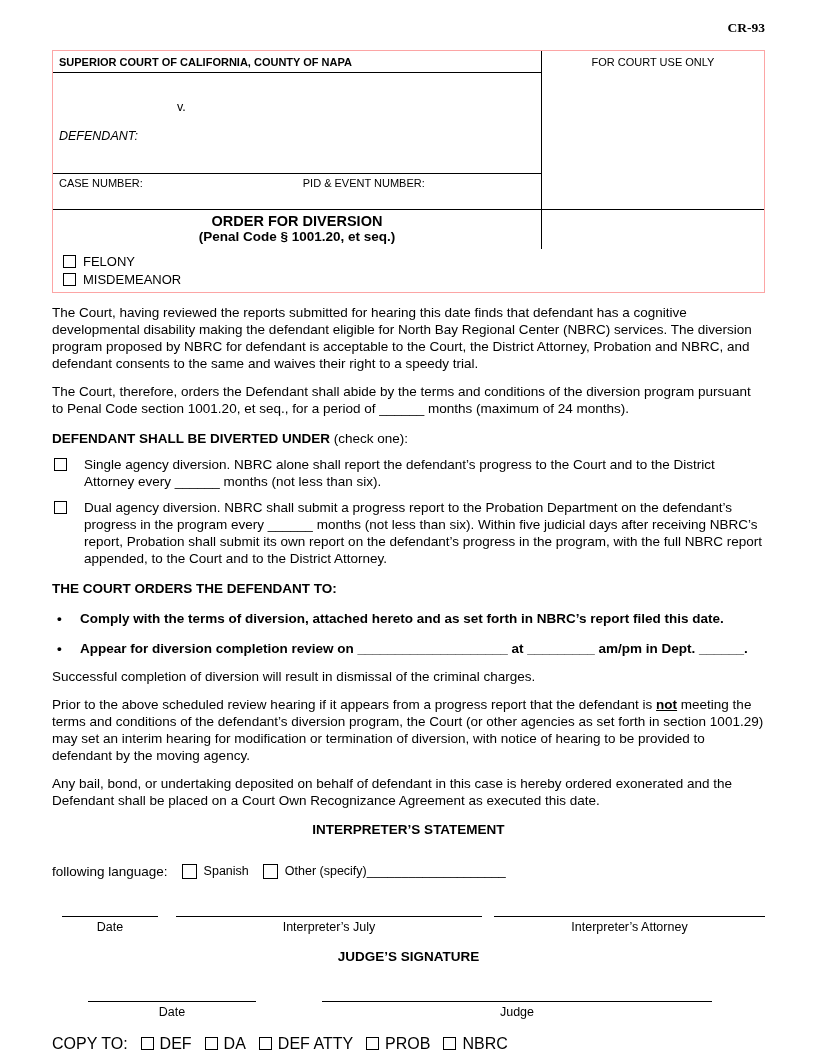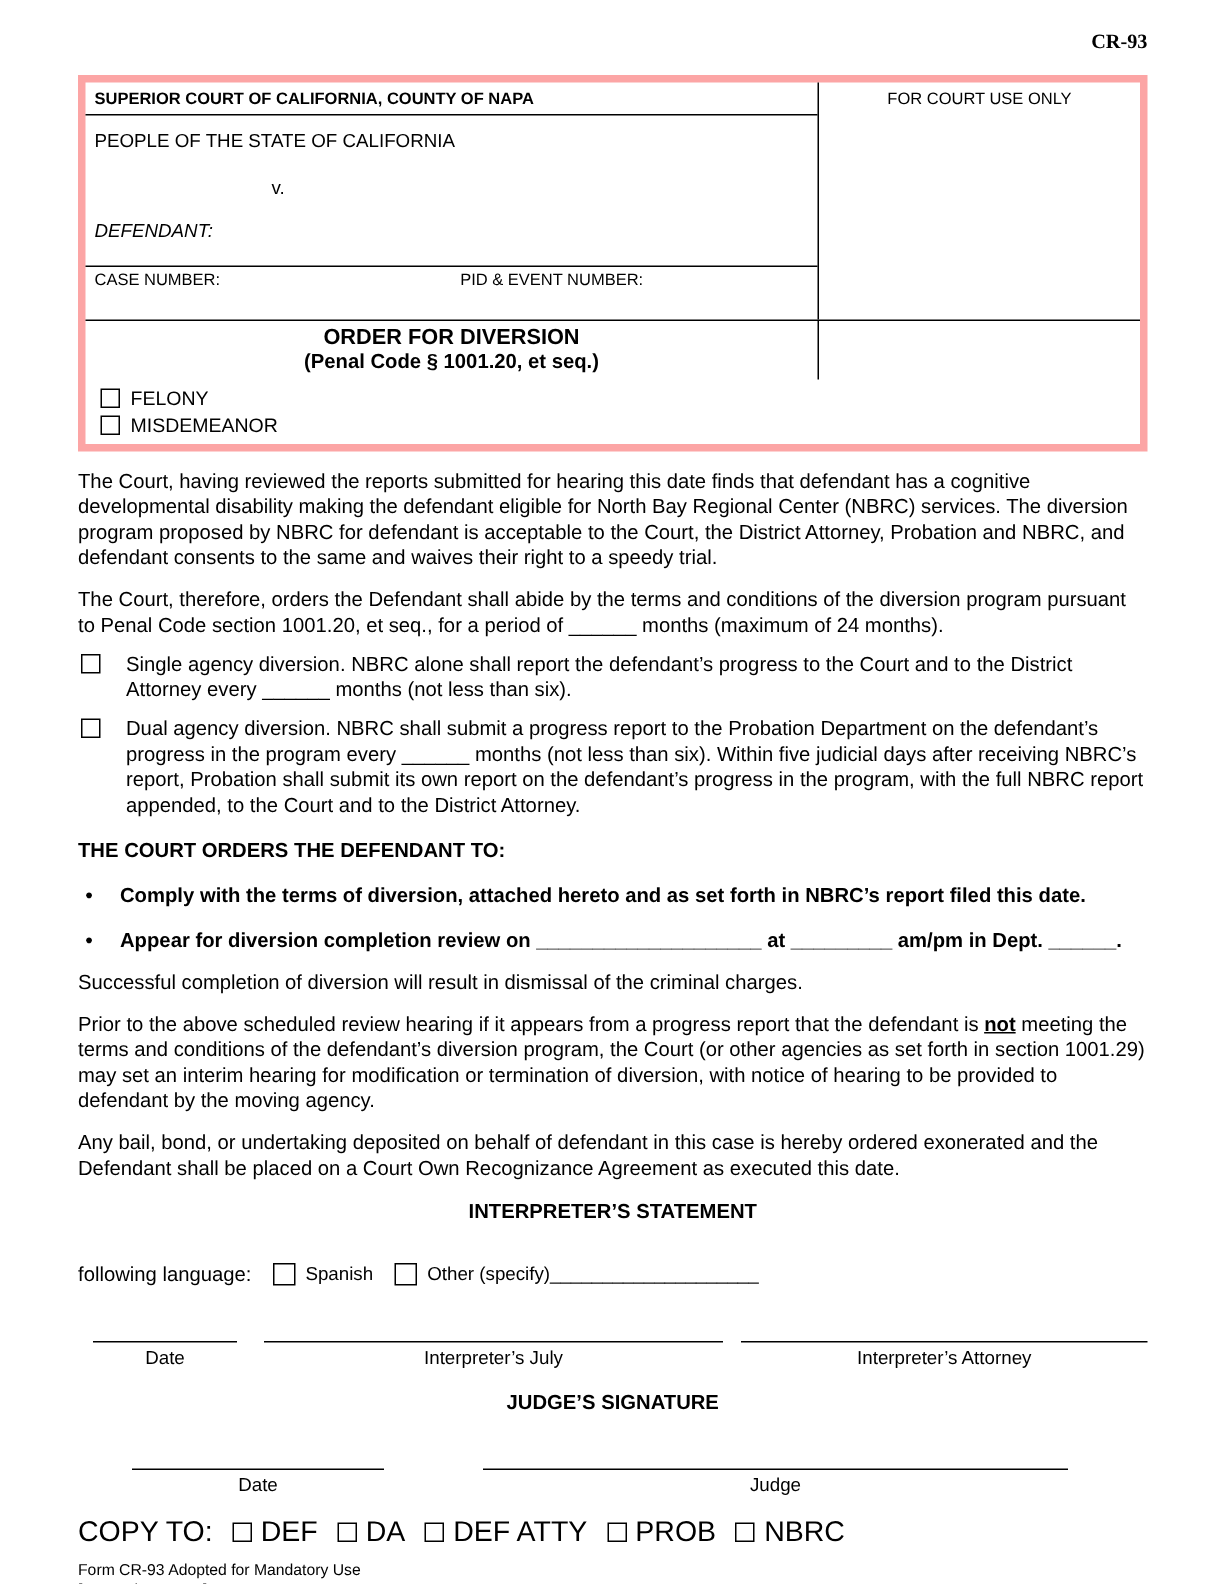--- a/index.html
+++ b/index.html
@@ -12,21 +12,21 @@
   .page { padding:20px 51px 0 52px; }
 
   .form-no {
     text-align:right;
     font-family:"Liberation Serif", serif;
     font-weight:bold; font-size:13.5px;
     margin-bottom:14px;
   }
 
   
-  .hbox { border:5px solid #fca5a5; }
+  .hbox { border:1px solid #fca5a5; }
   .hb-top { display:flex; }
   .hb-left { width:489px; border-right:1px solid #000; }
   .hb-court { font-size:11px; font-weight:bold; padding:5px 6px 4px; border-bottom:1px solid #000; }
   .hb-parties { height:100px; padding:10px 6px 0; font-size:12.5px; }
   .pl-vs  { margin:17px 0 0 118px; }
   .pl-def { margin:15px 0 0 0;font-style:italic; }
   .hb-case { border-top:1px solid #000; height:36px; font-size:11px; padding:3px 6px 0; display:flex; }
   .pid-label { margin-left:160px; }
   .hb-right { flex:1; font-size:11px; text-align:center; padding-top:5px; }
   .hb-title { display:flex; border-top:1px solid #000;flex-direction:column; }
@@ -60,39 +60,38 @@
   .sig-row { display:flex; }
   .sig-col { border-top:1px solid #000; text-align:center; font-size:12.5px; padding-top:2px; }
   .interp-sigs { margin-top:36px; }
   .i-date { width:96px;  margin-left:10px; }
   .i-name { width:306px; margin-left:18px; }
   .i-sign { width:271px; margin-left:12px; }
   .judge-sigs { margin-top:36px; }
   .j-date  { width:168px; margin-left:36px; }
   .j-judge { width:390px; margin-left:66px; }
 
-  .copy-row { display:flex; align-items:flex-end; margin-top:14px; font-size:19px; }
+  .copy-row { display:flex; align-items:flex-end; margin-top:14px; font-size:16px; }
   .copy-item { display:flex; align-items:center; margin-left:13px; }
   .copy-item .cb { margin-right:6px; }
 
   .footer { margin-top:11px; font-size:10.5px; line-height:13px; }
 </style>
 </head>
 <body>
 
 <div class="page">
 
   <div class="form-no">CR-93</div>
 
   <div class="hbox">
     <div class="hb-top">
       <div class="hb-left">
         <div class="hb-court">SUPERIOR COURT OF CALIFORNIA, COUNTY OF NAPA</div>
         <div class="hb-parties">
-          <div>PEOPLE OF THE STATE OF CALIFORNIA</div>
           <div class="pl-vs">v.</div>
           <div class="pl-def">DEFENDANT:</div>
         </div>
         <div class="hb-case">
           <span>CASE NUMBER:</span>
           <span class="pid-label">PID &amp; EVENT NUMBER:</span>
         </div>
       </div>
       <div class="hb-right">FOR COURT USE ONLY</div>
     </div>
@@ -113,20 +112,23 @@
       </div>
     </div>
   </div>
 
   <div class="body-text">
 
     <p class="para">The Court, having reviewed the reports submitted for hearing this date finds that defendant has a cognitive developmental disability making the defendant eligible for North Bay Regional Center (NBRC) services. The diversion program proposed by NBRC for defendant is acceptable to the Court, the District Attorney, Probation and NBRC, and defendant consents to the same and waives their right to a speedy trial.</p>
 
     <p class="para">The Court, therefore, orders the Defendant shall abide by the terms and conditions of the diversion program pursuant to Penal Code section 1001.20, et seq., for a period of ______ months (maximum of 24 months).</p>
 
+    <div class="section-head">
+      <span>DEFENDANT SHALL BE DIVERTED UNDER </span><span class="head-note">(check one):</span>
+    </div>
 
     <div class="opt">
       <span class="cb"></span>
       <span class="opt-text">Single agency diversion. NBRC alone shall report the defendant’s progress to the Court and to the District Attorney every ______ months (not less than six).</span>
     </div>
 
     <div class="opt">
       <span class="cb"></span>
       <span class="opt-text">Dual agency diversion. NBRC shall submit a progress report to the Probation Department on the defendant’s progress in the program every ______ months (not less than six). Within five judicial days after receiving NBRC’s report, Probation shall submit its own report on the defendant’s progress in the program, with the full NBRC report appended, to the Court and to the District Attorney.</span>
     </div>

